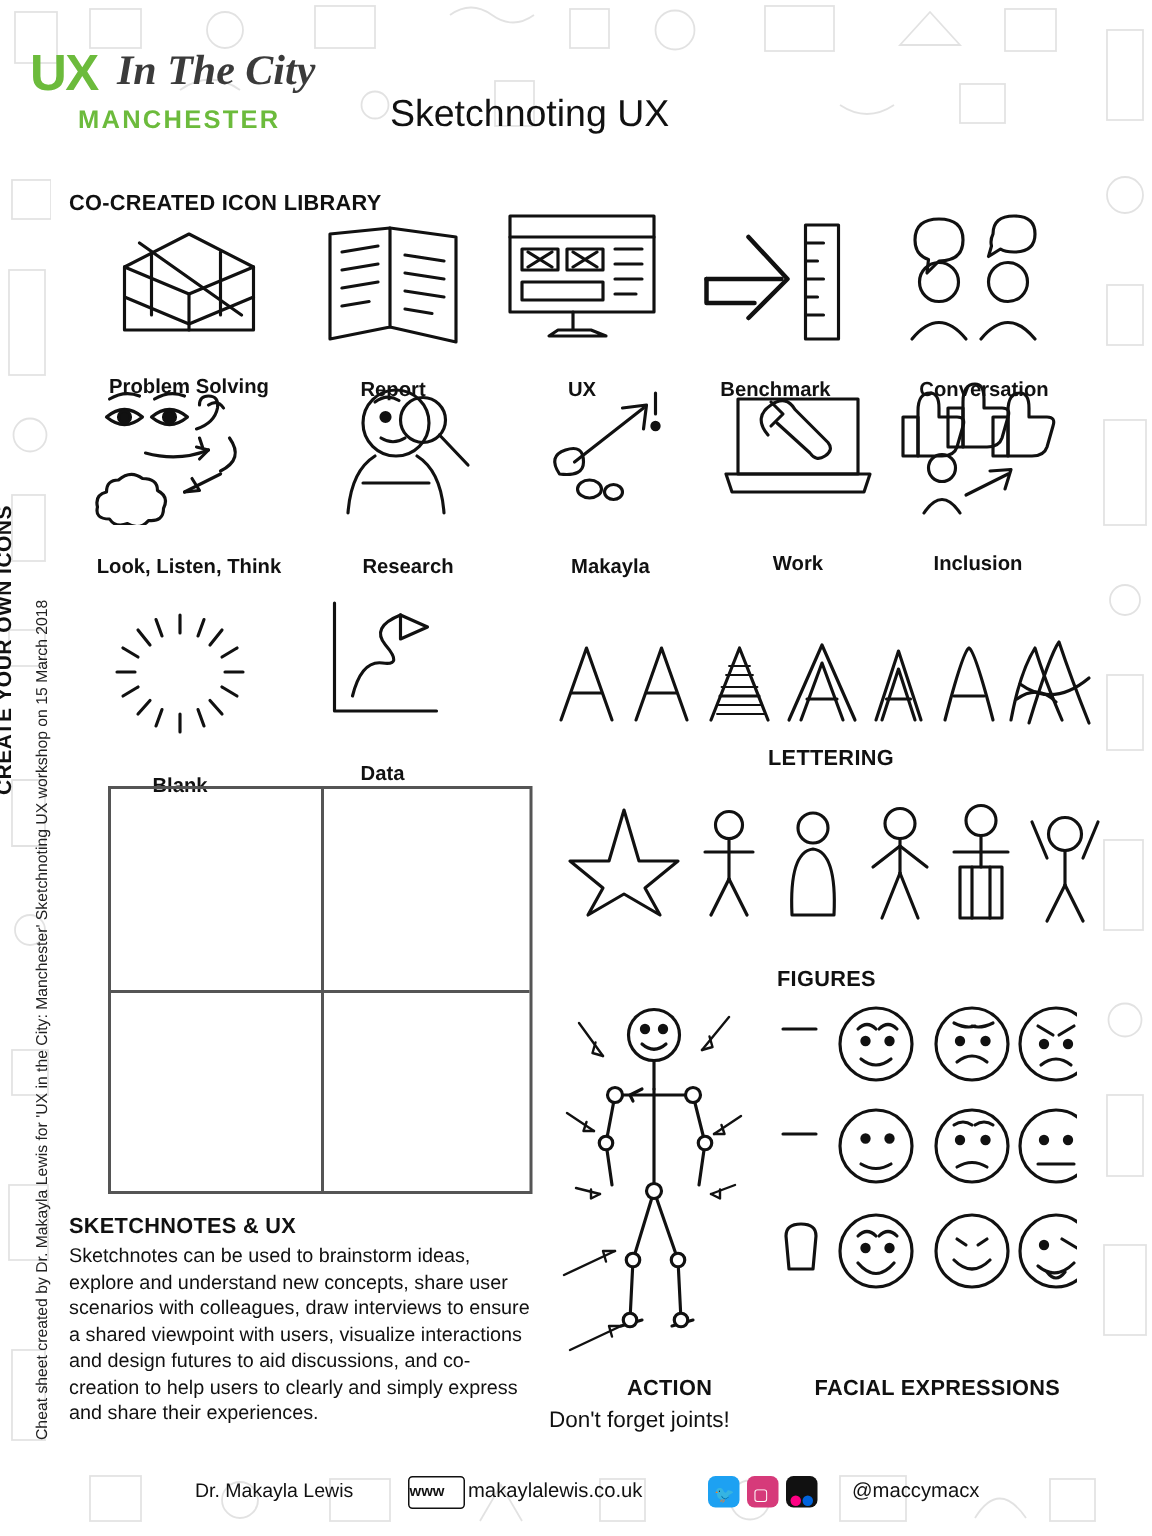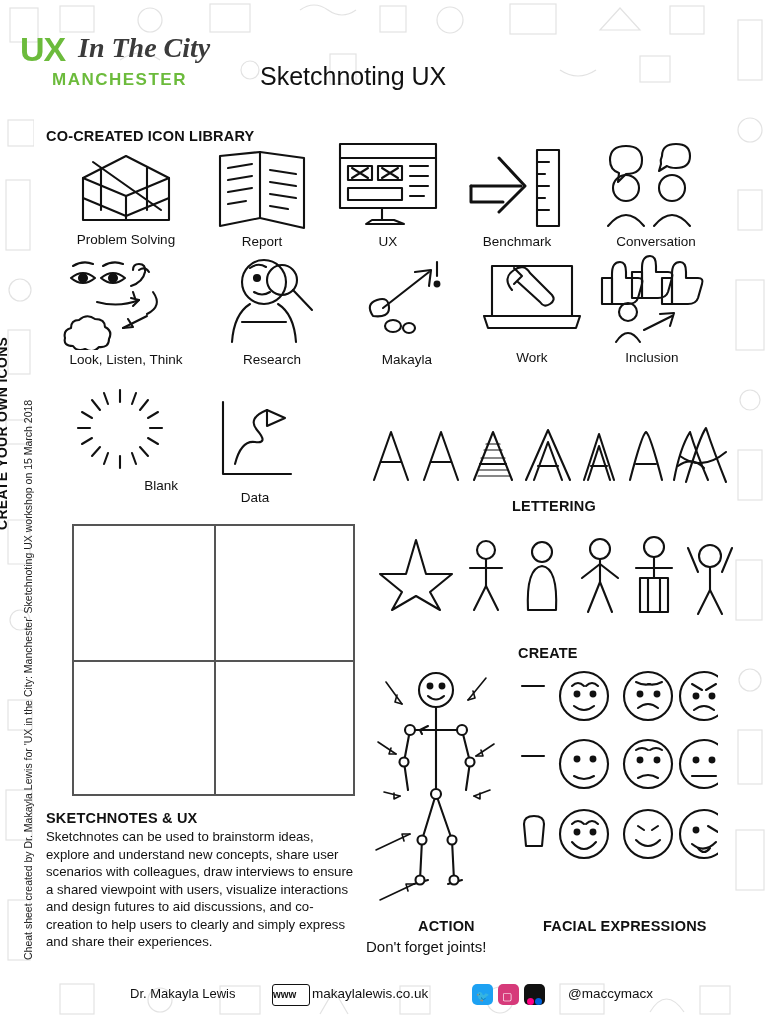--- a/index.html
+++ b/index.html
@@ -63,21 +63,21 @@
   #lettering-title{left:512px;top:498px;}
   #figures-title{left:518px;top:645px;}
   #action-title{left:418px;top:918px;}
   #facial-title{left:543px;top:918px;}
   #sketchnotes-title{left:46px;top:810px;font-size:14.5px;}
 
   
   .icon-cell{position:absolute;text-align:center;}
   .icon-cell .art{display:block;margin:0 auto;}
   .icon-cell .lbl{
-    display:block;margin-top:2px;font-size:13.5px;color:#111;white-space:nowrap;
+    display:block;margin-top:20px;font-size:13.5px;color:#111;white-space:nowrap;font-weight:bold;
   }
 
   
   .cyoi-box{
     position:absolute;left:72px;top:524px;width:283px;height:272px;
     border:2px solid #555;box-sizing:border-box;
   }
   .cyoi-box .vline{position:absolute;left:50%;top:0;width:2px;height:100%;background:#555;}
   .cyoi-box .hline{position:absolute;top:50%;left:0;height:2px;width:100%;background:#555;}
   .cyoi-label{
@@ -201,21 +201,21 @@
     <div class="logo">
       <span class="ux">UX</span>
       <span class="inthecity">In The City</span>
       <span class="manchester">MANCHESTER</span>
     </div>
     <div class="title-sketch">Sketchnoting UX</div>
   </div>
 
   <div class="sec-title" id="icon-library-title">CO-CREATED ICON LIBRARY</div>
   <div class="sec-title" id="lettering-title">LETTERING</div>
-  <div class="sec-title" id="figures-title">CREATE</div>
+  <div class="sec-title" id="figures-title">FIGURES</div>
   <div class="sec-title" id="action-title">ACTION</div>
   <div class="sec-title" id="facial-title">FACIAL EXPRESSIONS</div>
   <div class="sec-title" id="sketchnotes-title">SKETCHNOTES &amp; UX</div>
 
   <div class="icon-cell" style="left:56px;top:148px;width:140px;">
     <svg class="art" width="110" height="82" viewBox="0 0 110 82">
       <g class="ink">
         <path d="M12 30 L55 8 L98 30 L98 72 L12 72 Z"></path>
         <path d="M12 30 L55 48 L98 30"></path>
         <path d="M55 48 L55 72"></path>
@@ -371,21 +371,21 @@
         <rect x="64" y="28" width="10" height="26"></rect>
         <circle cx="30" cy="62" r="9"></circle>
         <path d="M18 92 q12 -18 24 0"></path>
         <path d="M46 80 L74 66"></path>
         <path d="M62 64 L76 63 L72 76"></path>
       </g>
     </svg>
     <span class="lbl">Inclusion</span>
   </div>
 
-  <div class="icon-cell" style="left:62px;top:384px;width:116px;text-align:right;">
+  <div class="icon-cell" style="left:62px;top:404px;width:116px;">
     <svg class="art" width="100" height="92" viewBox="0 0 100 92">
       <g class="ink">
         <path d="M50 6 L50 18"></path>
           <path d="M78 16 L70 26"></path>
           <path d="M92 44 L80 44"></path>
         <path d="M78 72 L70 63"></path>
           <path d="M50 84 L50 72"></path>
           <path d="M22 72 L30 63"></path>
         <path d="M8 44 L20 44"></path>
           <path d="M22 16 L30 26"></path>

